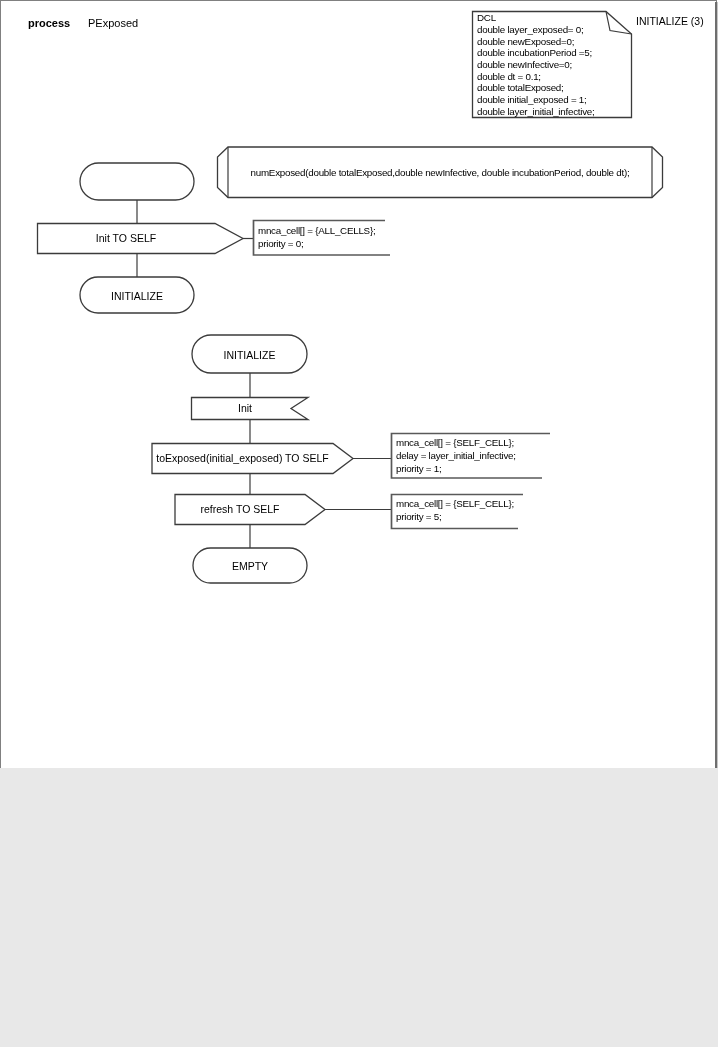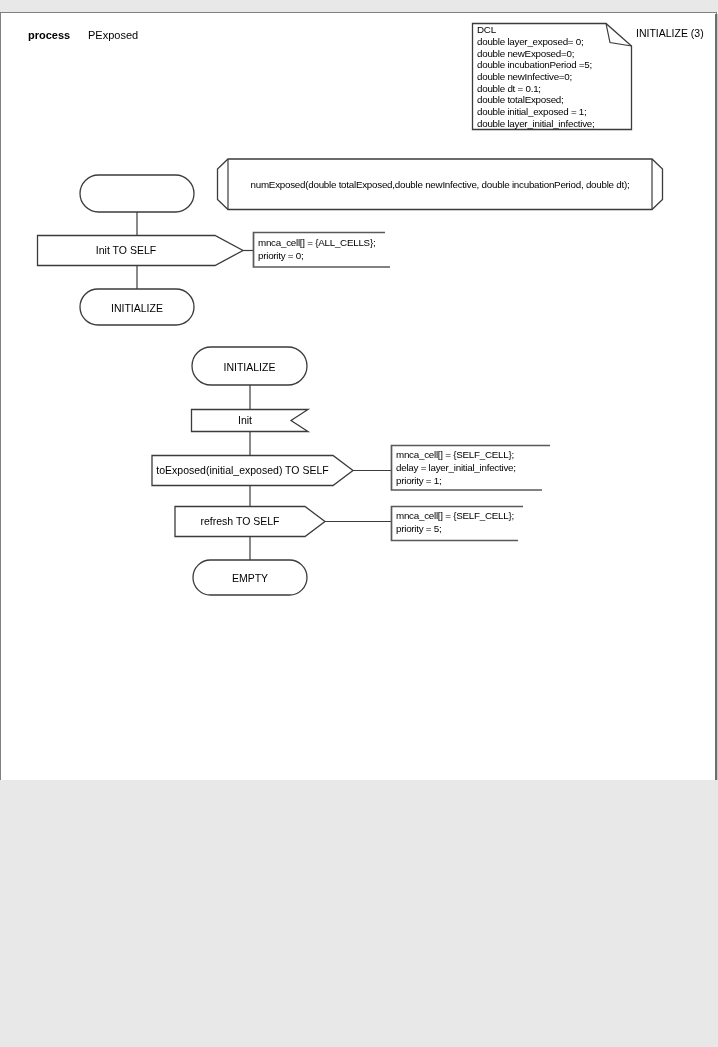--- a/index.html
+++ b/index.html
@@ -1,17 +1,17 @@
 <!DOCTYPE html>
 <html><head>
 <meta charset="utf-8">
 <style>
   html,body{margin:0;padding:0;background:#e8e8e8;}
   #stage{position:relative;width:718px;height:768px;background:#ffffff;
-         font-family:"Liberation Sans",sans-serif;margin-top:12px;}
+         font-family:"Liberation Sans",sans-serif;}
   svg{display:block;}
   text{fill:#000000;}
   .hdr-b{font-size:11px;font-weight:bold;}
   .hdr{font-size:11px;}
   .label{font-size:10.5px;}
   .code{font-size:9.8px;letter-spacing:-0.25px;}
   .shape{fill:#ffffff;stroke:#3b3b3b;stroke-width:1.3;}
   .inner{fill:none;stroke:#3b3b3b;stroke-width:1.2;}
   .conn{stroke:#3b3b3b;stroke-width:1.2;}
   .comment{fill:none;stroke:#595959;stroke-width:1.7;}

